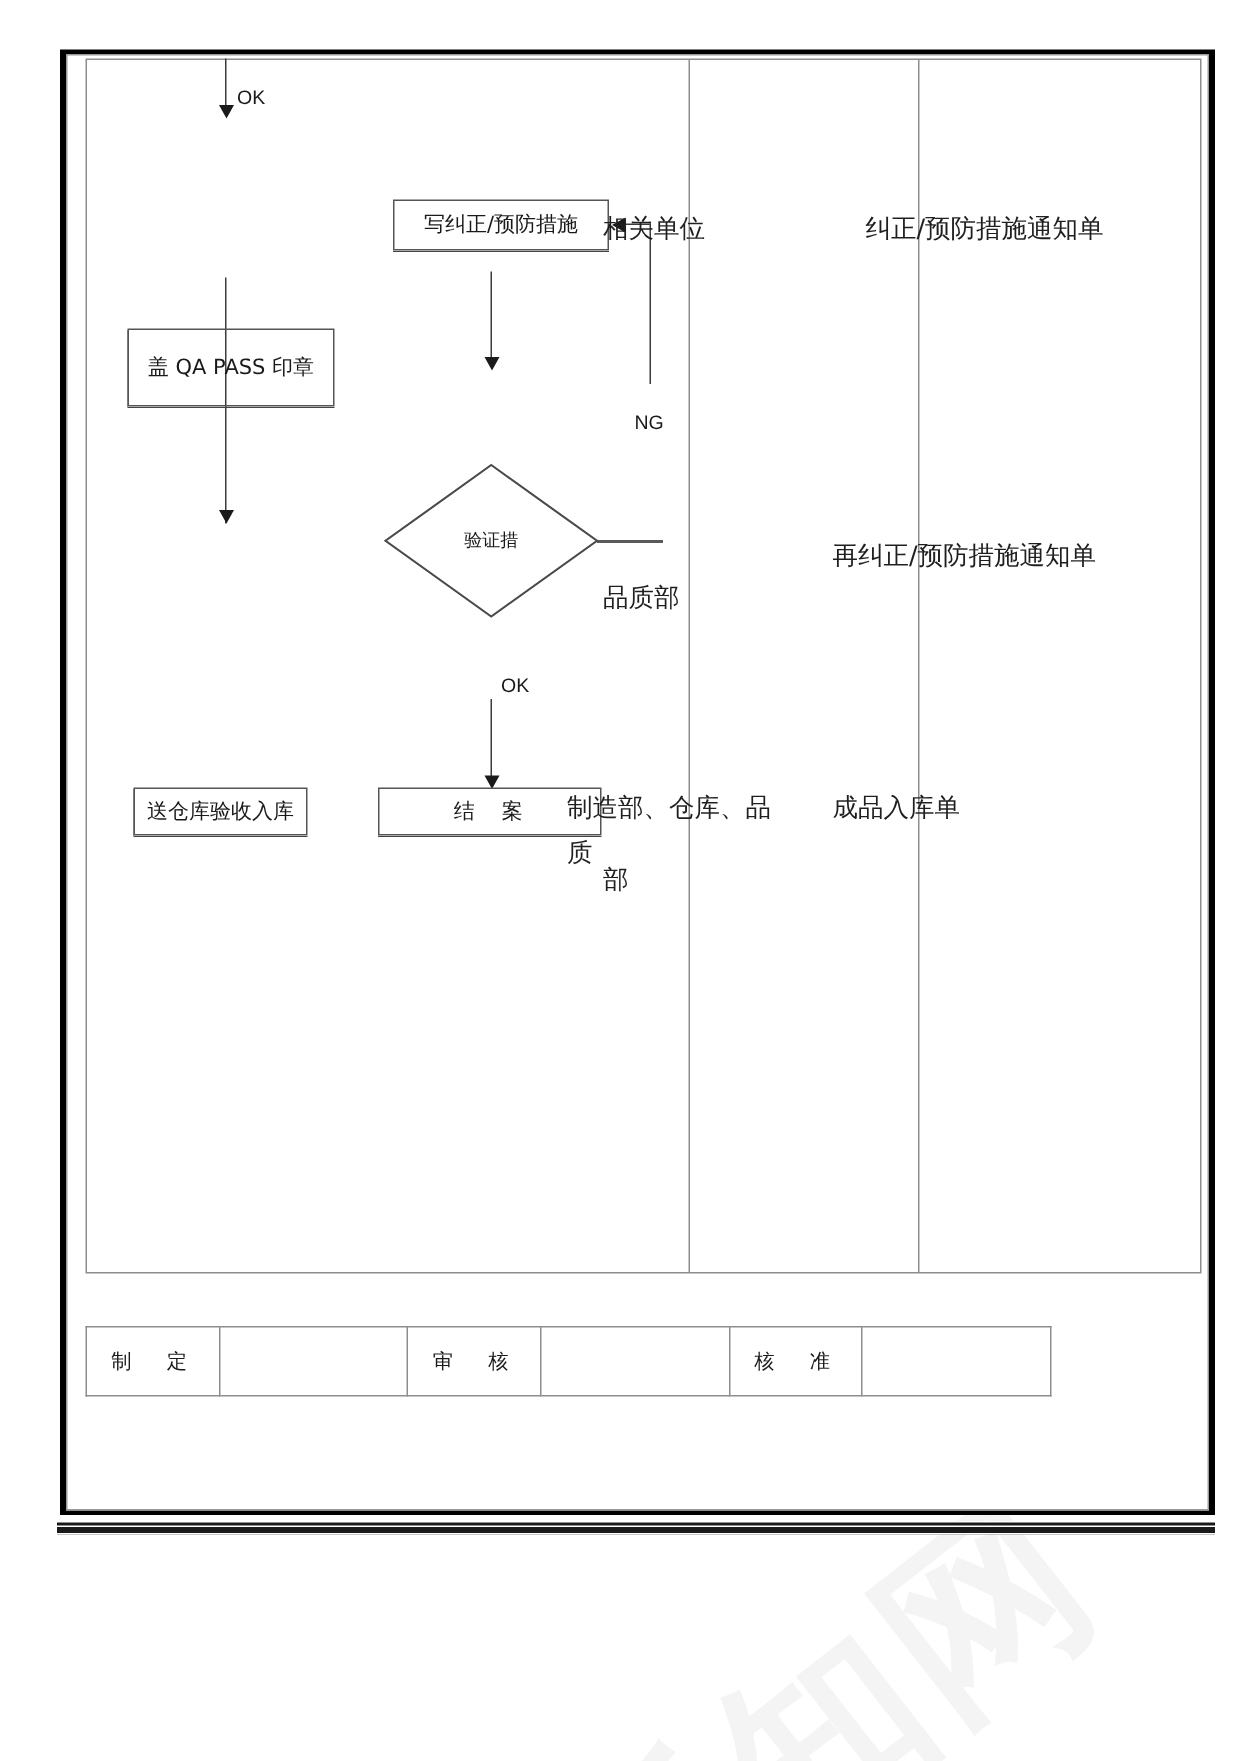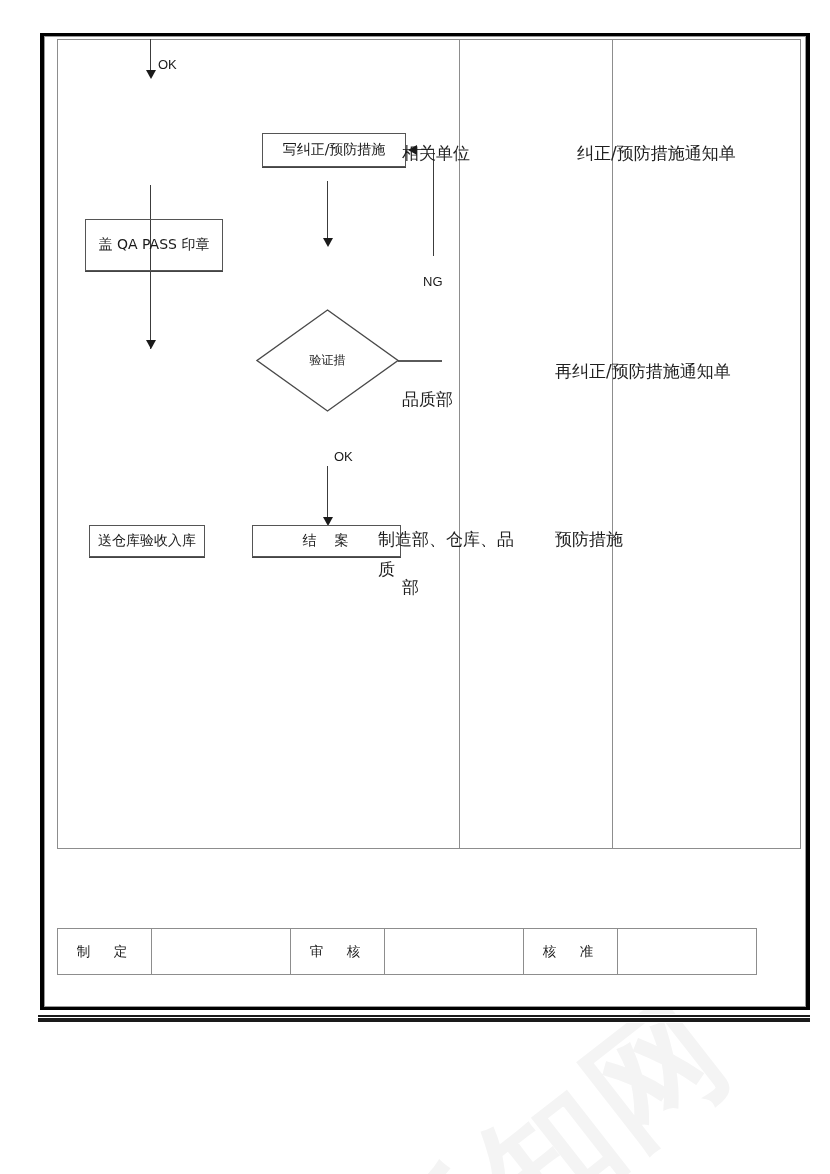--- a/index.html
+++ b/index.html
@@ -94,21 +94,21 @@
   .diamond svg{ display:block; }
   .diamond .dlabel{
     position:absolute; left:0; top:0; width:100%; height:100%;
     display:flex; align-items:center; justify-content:center;
     font-size:12px; font-family:"DejaVu Sans","Liberation Sans",sans-serif;
     color:#1a1a1a;
   }
 
   
   .sigtable{
-    position:absolute; left:57px; top:928px; width:700px; height:45px;
+    position:absolute; left:57px; top:884px; width:644px; height:45px;
     border-collapse:collapse; z-index:3;
   }
   .sigtable td{
     border:1px solid #8d8d8d; height:45px; padding:0; text-align:center;
     font-size:13.5px; font-family:"DejaVu Sans","Liberation Sans",sans-serif;
     letter-spacing:5px; color:#1a1a1a;
   }
   .sig-lbl{ width:98px; }
   .sig-val{ width:150px; }
 </style>
@@ -163,21 +163,21 @@
 
 <div class="node thick" style="left:252px; top:525px; width:149px; height:32px; letter-spacing:2px;">结　案</div>
 
 <div class="coltext" style="left:402px; top:138px; width:152px;">相关单位</div>
 <div class="coltext" style="left:402px; top:356px; width:152px;margin-top:28px;">品质部</div>
 <div class="coltext" style="left:378px; top:524px; width:152px;">制造部、仓库、品质</div>
 <div class="coltext" style="left:402px; top:572px; width:152px;">部</div>
 
 <div class="coltext" style="left:577px; top:138px; width:245px;">纠正/预防措施通知单</div>
 <div class="coltext" style="left:555px; top:356px; width:245px;">再纠正/预防措施通知单</div>
-<div class="coltext" style="left:555px; top:524px; width:245px;">预防措施</div>
+<div class="coltext" style="left:555px; top:524px; width:245px;">成品入库单</div>
 
 <table class="sigtable">
   <tbody>
       <tr>
     <td class="sig-lbl">制　定</td>
     <td class="sig-val"></td>
     <td class="sig-lbl">审　核</td>
     <td class="sig-val"></td>
     <td class="sig-lbl">核　准</td>
     <td class="sig-val"></td>

